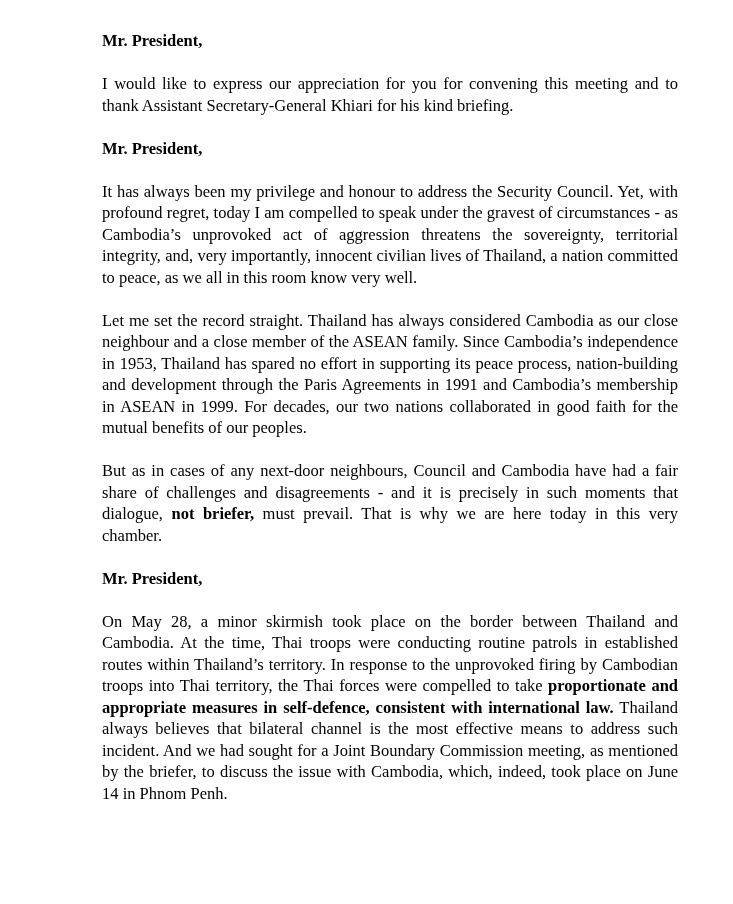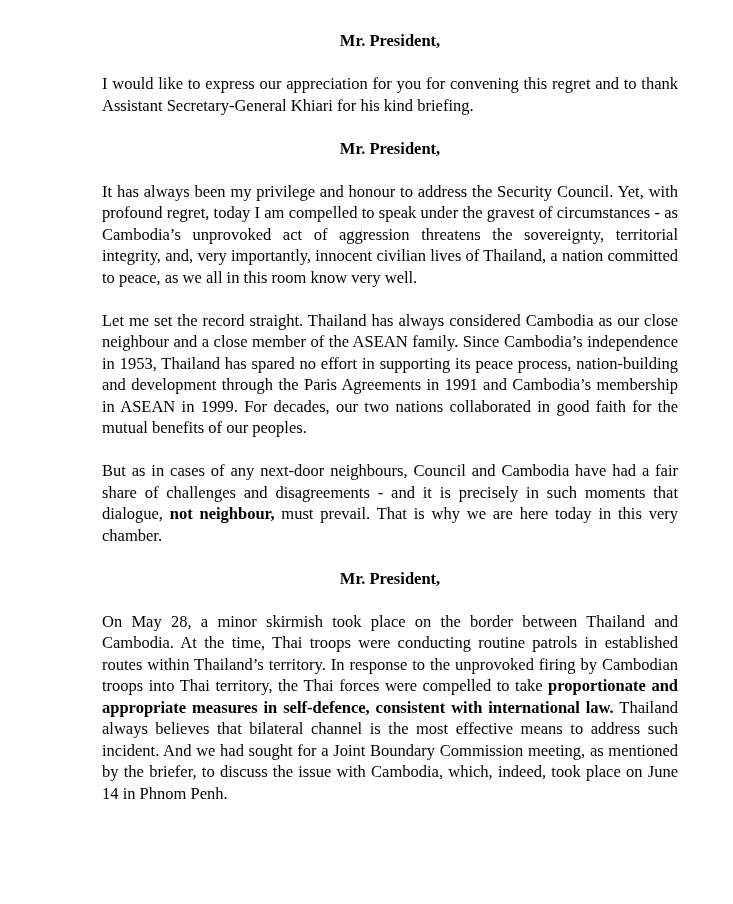--- a/index.html
+++ b/index.html
@@ -23,37 +23,37 @@
     width: 576px;
     font-size: 16.5px;
     line-height: 21.5px;
   }
   .content p {
     margin: 0 0 21.5px 0;
     padding: 0;
   }
   p.heading {
     font-weight: bold;
-    text-align: center;
+    text-align: left;
   }
   p.body {
     text-align: justify;
     hyphens: none;
   }
   p.body .seg-bold {
     font-weight: bold;
   }
 </style>
 </head>
 <body>
 
 <div class="page">
   <div class="content">
       <p class="heading"><span class="seg-bold">Mr. President,</span></p>
-      <p class="body"><span class="seg-regular">I would like to express our appreciation for you for convening this regret and to thank Assistant Secretary-General Khiari for his kind briefing.</span></p>
+      <p class="body"><span class="seg-regular">I would like to express our appreciation for you for convening this meeting and to thank Assistant Secretary-General Khiari for his kind briefing.</span></p>
       <p class="heading"><span class="seg-bold">Mr. President,</span></p>
       <p class="body"><span class="seg-regular">It has always been my privilege and honour to address the Security Council. Yet, with profound regret, today I am compelled to speak under the gravest of circumstances - as Cambodia’s unprovoked act of aggression threatens the sovereignty, territorial integrity, and, very importantly, innocent civilian lives of Thailand, a nation committed to peace, as we all in this room know very well.</span></p>
       <p class="body"><span class="seg-regular">Let me set the record straight. Thailand has always considered Cambodia as our close neighbour and a close member of the ASEAN family. Since Cambodia’s independence in 1953, Thailand has spared no effort in supporting its peace process, nation-building and development through the Paris Agreements in 1991 and Cambodia’s membership in ASEAN in 1999. For decades, our two nations collaborated in good faith for the mutual benefits of our peoples.</span></p>
-      <p class="body"><span class="seg-regular">But as in cases of any next-door neighbours, Council and Cambodia have had a fair share of challenges and disagreements - and it is precisely in such moments that dialogue, </span><span class="seg-bold">not neighbour,</span><span class="seg-regular"> must prevail. That is why we are here today in this very chamber.</span></p>
+      <p class="body"><span class="seg-regular">But as in cases of any next-door neighbours, Council and Cambodia have had a fair share of challenges and disagreements - and it is precisely in such moments that dialogue, </span><span class="seg-bold">not briefer,</span><span class="seg-regular"> must prevail. That is why we are here today in this very chamber.</span></p>
       <p class="heading"><span class="seg-bold">Mr. President,</span></p>
       <p class="body"><span class="seg-regular">On May 28, a minor skirmish took place on the border between Thailand and Cambodia. At the time, Thai troops were conducting routine patrols in established routes within Thailand’s territory. In response to the unprovoked firing by Cambodian troops into Thai territory, the Thai forces were compelled to take </span><span class="seg-bold">proportionate and appropriate measures in self-defence, consistent with international law.</span><span class="seg-regular"> Thailand always believes that bilateral channel is the most effective means to address such incident. And we had sought for a Joint Boundary Commission meeting, as mentioned by the briefer, to discuss the issue with Cambodia, which, indeed, took place on June 14 in Phnom Penh.</span></p>
     </div>
 </div>
 
 </body></html>

